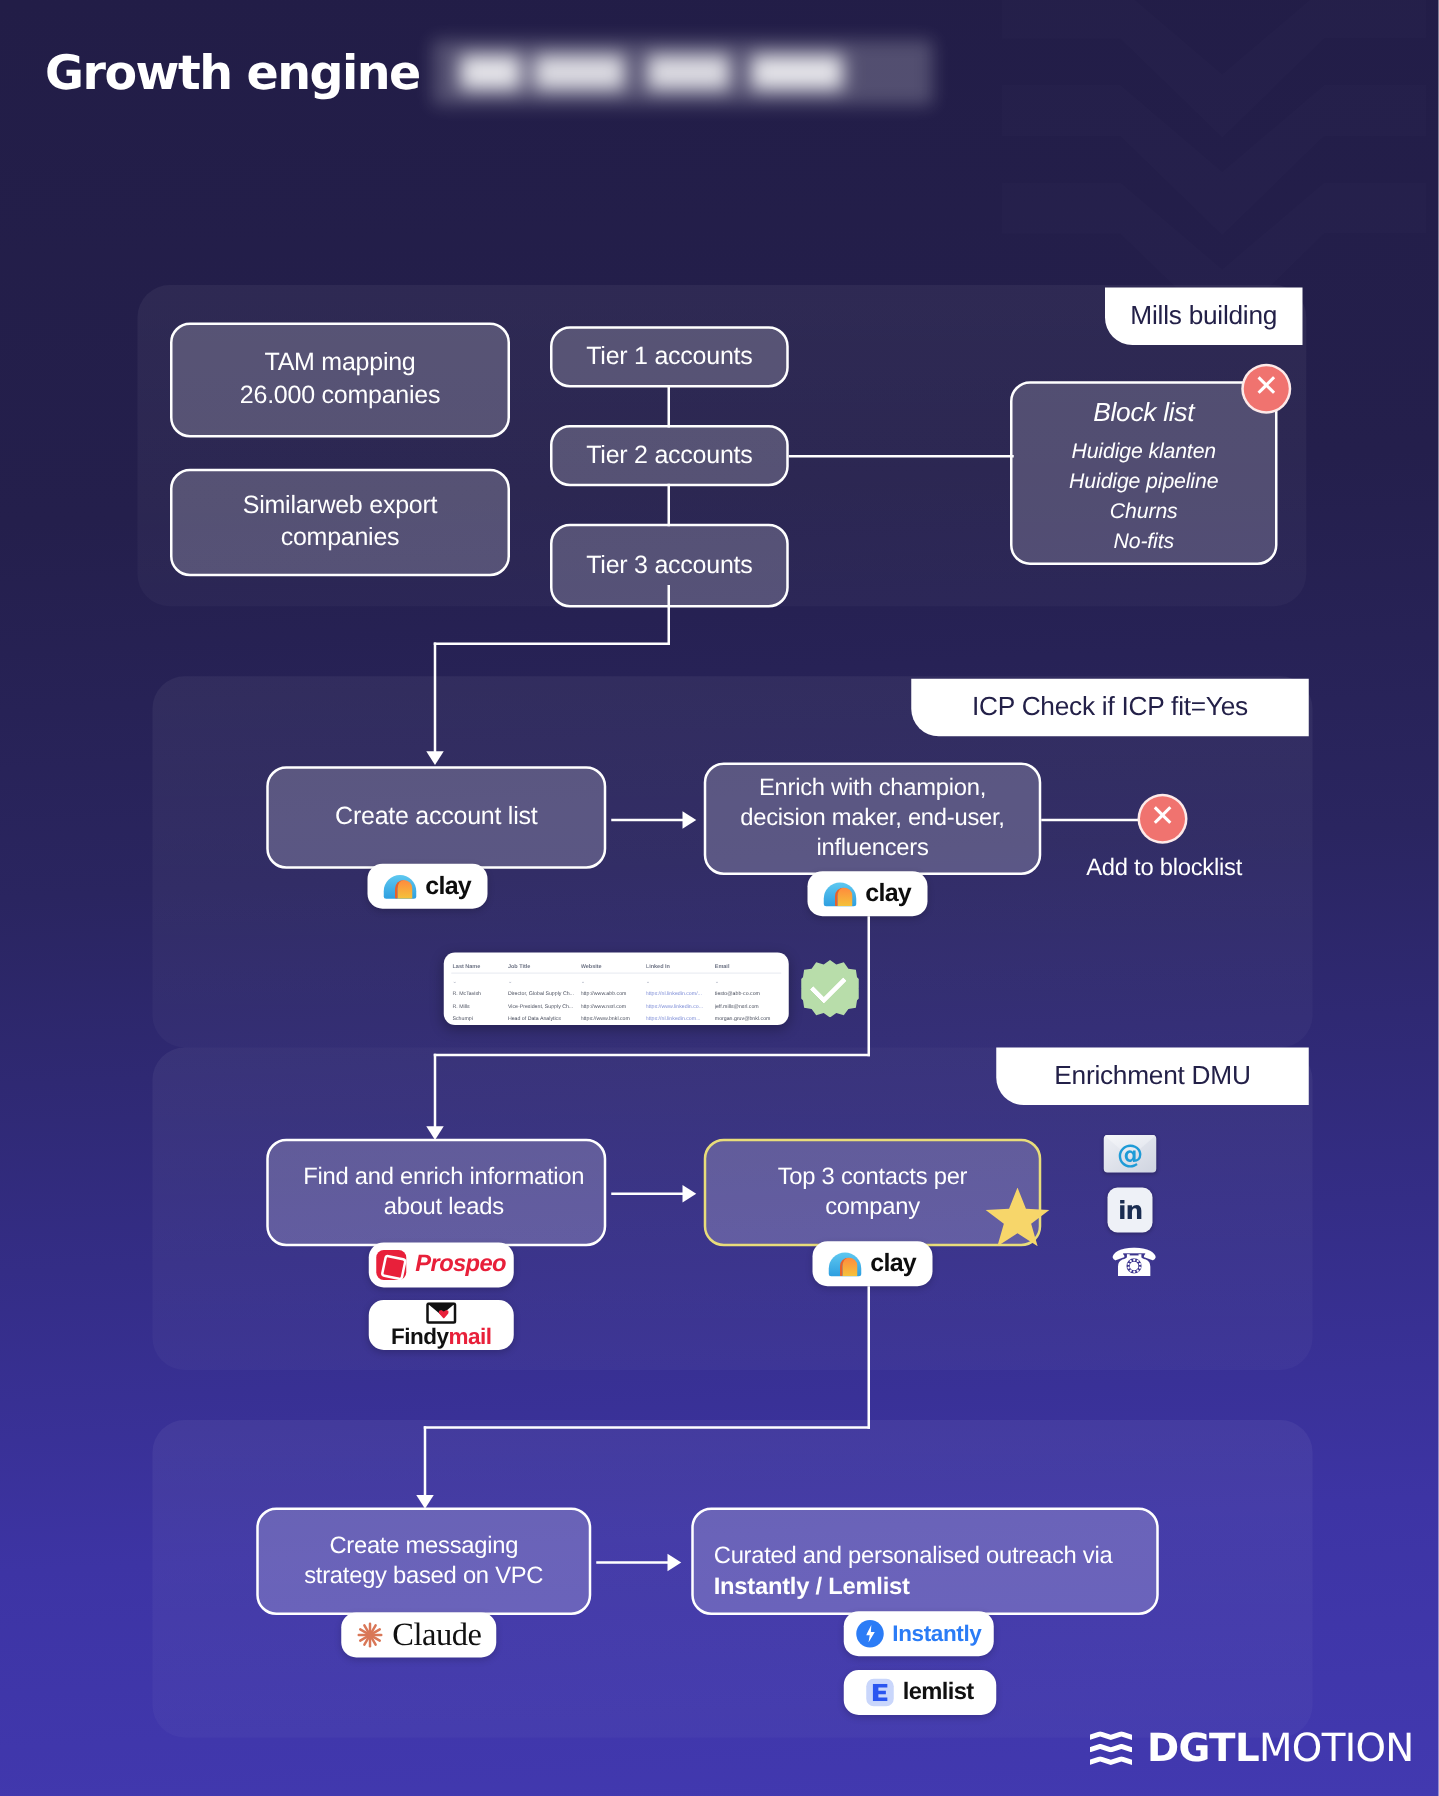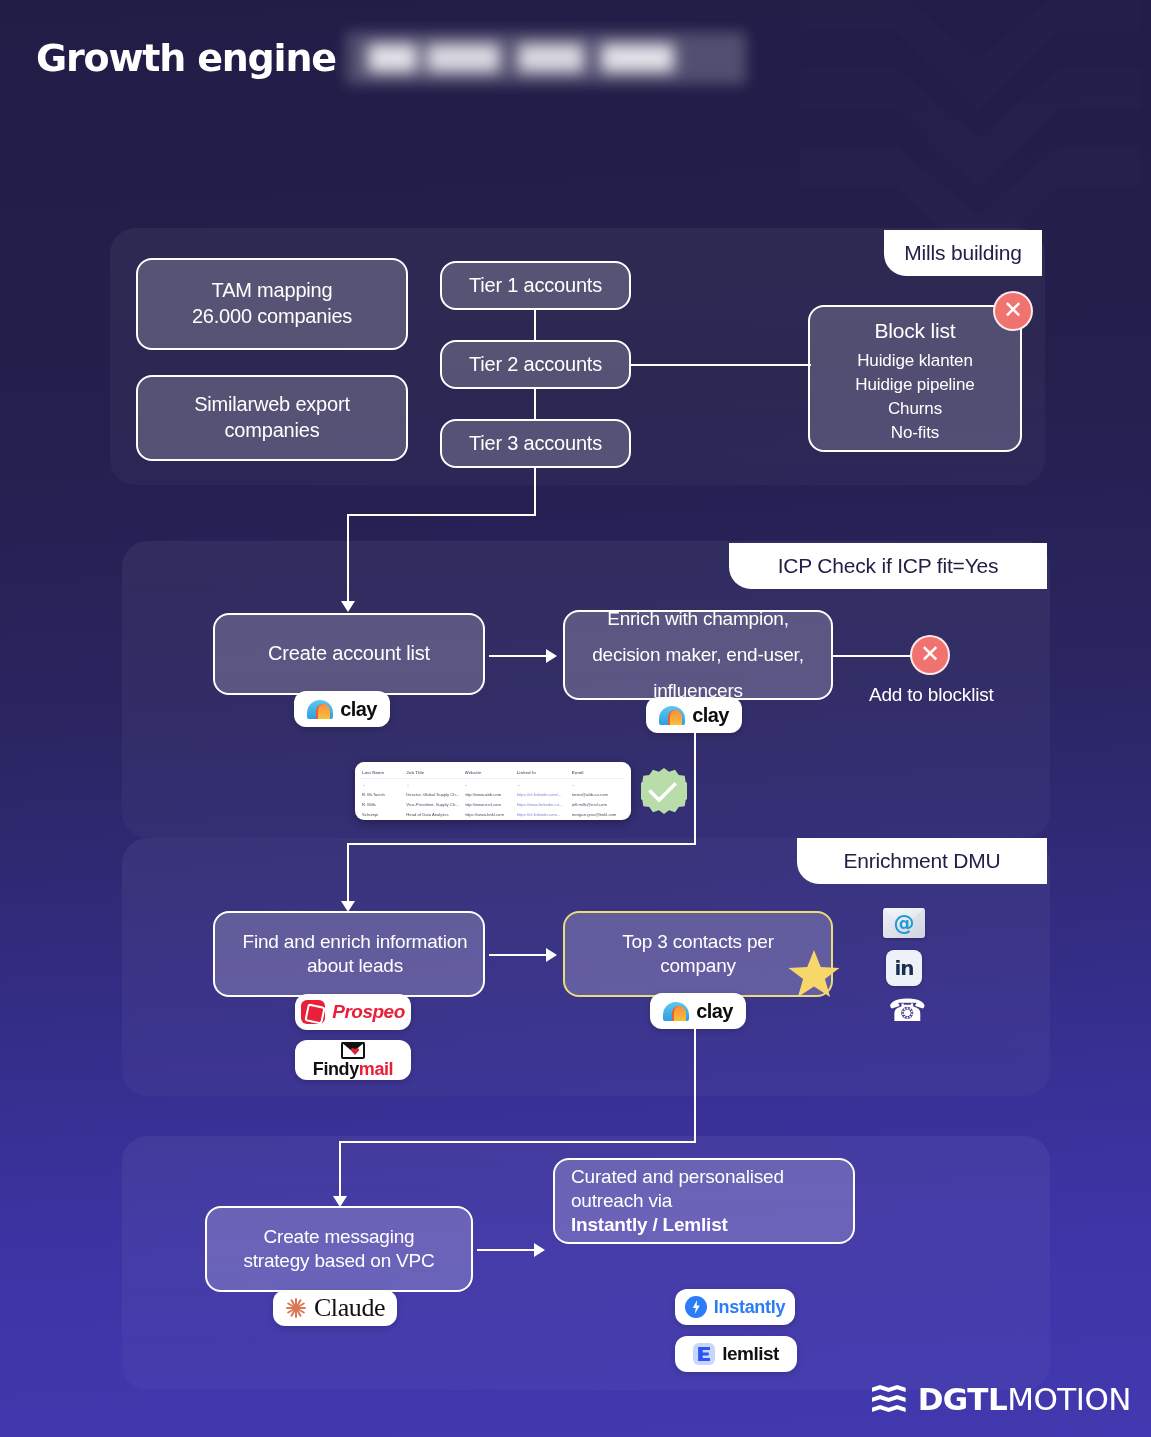--- a/index.html
+++ b/index.html
@@ -89,20 +89,21 @@
   .node.small { font-size: 19px; }
   .node.gold { border-color: #e9dd7a; }
 
   .blocklist {
     position:absolute;
     border: 2.5px solid #ffffff;
     border-radius: 16px;
     background: rgba(255,255,255,.18);
     color:#fff; text-align:center;
     padding: 12px 16px 14px;
+    font-style: italic;
   }
   .blocklist .bl-title { font-size: 21px; margin-bottom: 6px; letter-spacing:-.2px;}
   .blocklist .bl-item { font-size: 17px; line-height: 1.42; letter-spacing:-.1px; }
 
   
   .conn { position: absolute; background: #ffffff; }
   .vline { width: 2px; }
   .hline { height: 2px; }
   .arrow-down {
     position:absolute; width:0; height:0;
@@ -269,21 +270,21 @@
     <div>26.000 companies</div>
   </div>
 
   <div class="node" style="left:136px; top:375px; width:272px; height:86px; flex-direction:column;">
     <div>Similarweb export</div>
     <div>companies</div>
   </div>
 
   <div class="node" style="left:440px; top:261px; width:191px; height:49px;">Tier 1 accounts</div>
   <div class="node" style="left:440px; top:340px; width:191px; height:49px;">Tier 2 accounts</div>
-  <div class="node" style="left:440px; top:419px; width:191px; height:49px;">Tier 3 accounts</div>
+  <div class="node" style="left:440px; top:419px; width:191px; height:67px;">Tier 3 accounts</div>
 
   <div class="conn vline" style="left:534px; top:308px; height:34px;"></div>
   <div class="conn vline" style="left:534px; top:387px; height:34px;"></div>
 
   <div class="conn hline" style="left:631px; top:364px; width:180px;"></div>
 
   <div class="blocklist" style="left:808px; top:305px; width:214px; height:147px;">
     <div class="bl-title">Block list</div>
     <div class="bl-item">Huidige klanten</div>
     <div class="bl-item">Huidige pipeline</div>
@@ -307,21 +308,21 @@
     <span class="clay-mark">
         <span class="dome"></span>
         <span class="arch"></span>
       </span>
     <span class="chip-text">clay</span>
   </div>
 
   <div class="conn hline" style="left:489px; top:655px; width:58px;"></div>
   <div class="arrow-right" style="left:546px; top:649px;"></div>
 
-  <div class="node small" style="left:563px; top:610px; width:270px; height:90px; flex-direction:column;gap:12px;">
+  <div class="node small" style="left:563px; top:610px; width:270px; height:90px; flex-direction:column;">
     <div>Enrich with champion,</div>
     <div>decision maker, end-user,</div>
     <div>influencers</div>
   </div>
   <div class="chip" style="left:646px; top:697px; width:96px;">
     <span class="clay-mark">
         <span class="dome"></span>
         <span class="arch"></span>
       </span>
     <span class="chip-text">clay</span>
@@ -448,21 +449,21 @@
       <i style="transform:rotate(90deg)"></i>
         <i style="transform:rotate(120deg)"></i>
         <i style="transform:rotate(150deg)"></i>
     </span>
     <span class="claude-text">Claude</span>
   </div>
 
   <div class="conn hline" style="left:477px; top:1249px; width:58px;"></div>
   <div class="arrow-right" style="left:534px; top:1243px;"></div>
 
-  <div class="node small" style="left:553px; top:1158px; width:302px; height:86px; flex-direction:column; align-items:flex-start; padding-left:16px; text-align:left;">
+  <div class="node small" style="left:553px; top:1206px; width:374px; height:86px; flex-direction:column; align-items:flex-start; padding-left:16px; text-align:left;justify-content:flex-end;">
     <div>Curated and personalised outreach via</div>
     <div style="font-weight:700;">Instantly / Lemlist</div>
   </div>
   <div class="chip" style="left:675px; top:1289px; width:120px;">
     <span class="inst-mark"></span>
     <span class="inst-text">Instantly</span>
   </div>
   <div class="chip" style="left:675px; top:1336px; width:122px;">
     <span class="lem-mark"></span>
     <span class="lem-text">lemlist</span>

